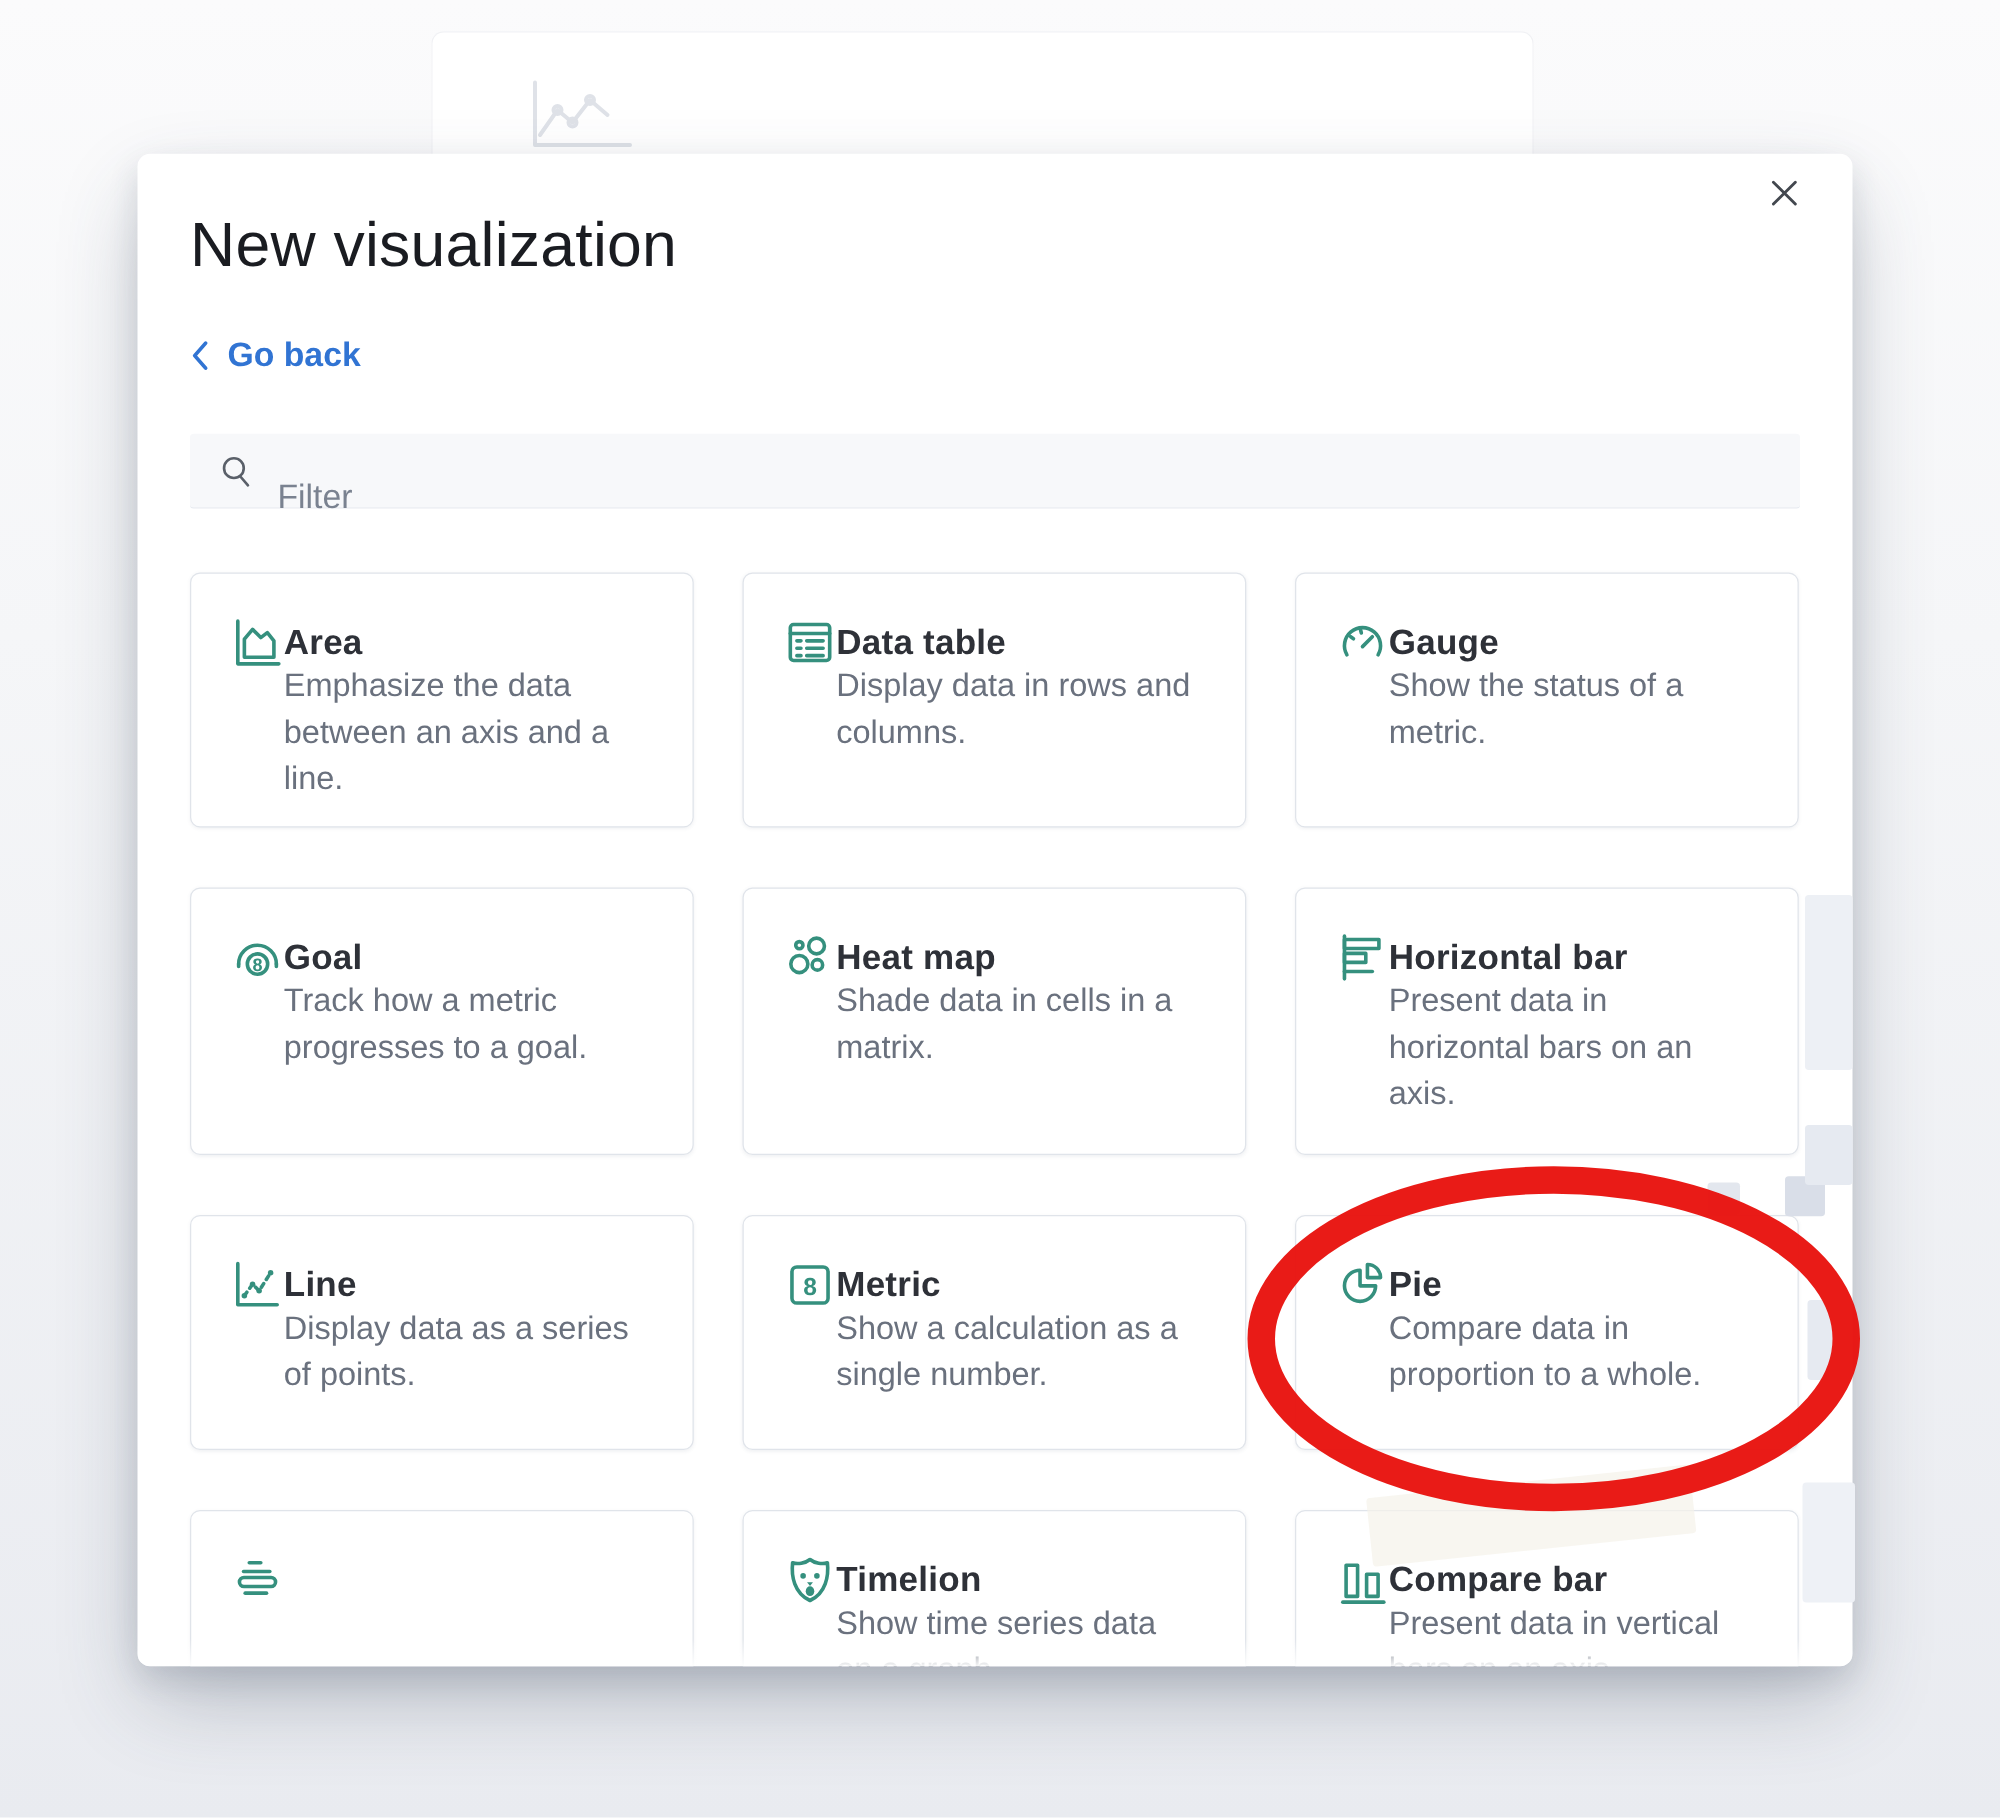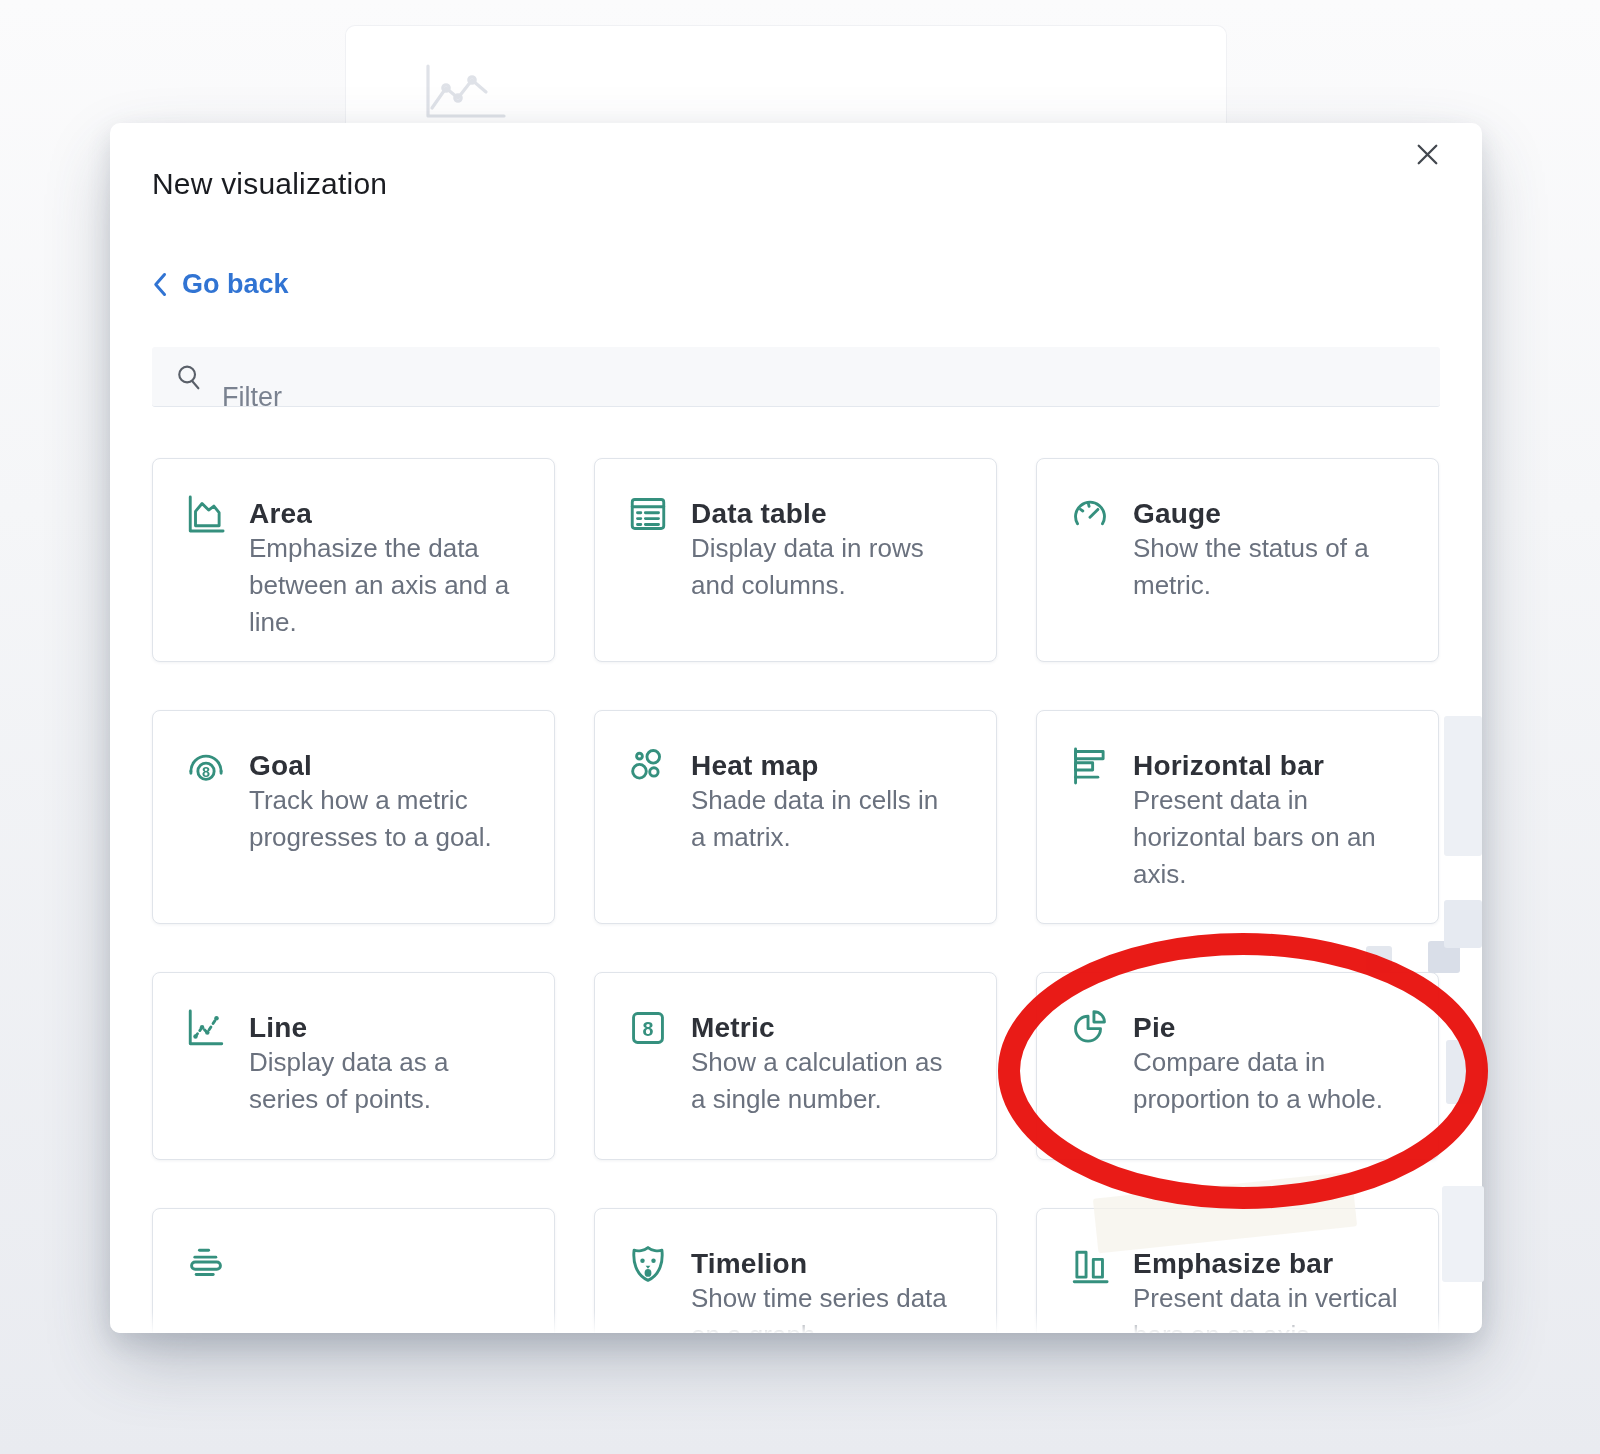--- a/index.html
+++ b/index.html
@@ -29,21 +29,21 @@
     background:#fff;border-radius:10px;z-index:10;overflow:hidden;
     box-shadow:0 30px 70px -8px rgba(60,70,90,.32),0 10px 24px rgba(60,70,90,.14);
   }
   .close-btn{
     position:absolute;top:14px;right:38px;width:34px;height:34px;
     background:none;border:none;cursor:pointer;padding:0;z-index:5;
     display:flex;align-items:center;justify-content:center;
   }
   .modal-title{
     position:absolute;left:42px;top:44px;margin:0;
-    font-size:30px;font-weight:400;color:#1a1c21;letter-spacing:.2px;
+    font-size:50px;font-weight:400;color:#1a1c21;letter-spacing:.2px;
   }
   .go-back{
     position:absolute;left:42px;top:146px;display:flex;align-items:center;gap:15px;
     color:#3174d3;font-size:27px;font-weight:600;text-decoration:none;cursor:pointer;
   }
   .filter-field{
     position:absolute;left:42px;top:224px;width:1288px;height:60px;
     background:#f7f8fa;border-radius:3px;border-bottom:1px solid #e4e8ee;
     display:flex;align-items:center;gap:16px;padding:0 0 0 22px;box-sizing:border-box;
   }
@@ -55,21 +55,21 @@
   
   .grid{
     position:absolute;left:42px;top:335px;width:1288px;
     display:grid;grid-template-columns:repeat(3,403px);column-gap:39px;
     grid-template-rows:204px 214px 188px 230px;row-gap:48px;
   }
   .card{
     background:#fff;border:1px solid #e0e4ea;border-radius:8px;
     box-shadow:0 1px 3px rgba(80,90,110,.08);
     box-sizing:border-box;padding:34px 40px 0 32px;
-    display:flex;align-items:flex-start;gap:22px;cursor:pointer;
+    display:flex;align-items:flex-start;cursor:pointer;
   }
   .card-icon{flex:0 0 42px;}
   .card-icon svg{width:42px;height:42px;display:block;}
   .card-icon svg *{stroke:#35907e;fill:none;stroke-width:2.2;stroke-linecap:round;stroke-linejoin:round;}
   .card-icon svg .fill{fill:#35907e;stroke:none;}
   .card-icon svg .glyph{fill:#35907e;stroke:none;font-family:"Liberation Sans",sans-serif;font-weight:700;}
   .card-title{font-size:28px;font-weight:700;color:#2e3138;margin-top:5px;letter-spacing:.2px;}
   .card-desc{font-size:26px;color:#6a717e;line-height:37px;}
   .bottom-fade{
     position:absolute;left:0;right:0;bottom:0;height:22px;z-index:4;
@@ -288,21 +288,21 @@
 
   <div class="card">
     <span class="card-icon">
           <svg viewBox="0 0 32 32">
     <rect x="6" y="7" width="7" height="19"></rect>
     <rect x="18.5" y="12.5" width="7" height="13.5"></rect>
     <path d="M4 29.5h25"></path>
   </svg>
         </span>
     <div class="card-text">
-      <div class="card-title">Emphasize bar</div>
+      <div class="card-title">Compare bar</div>
       <div class="card-desc">Present data in vertical bars on an axis.</div>
     </div>
   </div>
 </div>
 
   <div class="bottom-fade"></div>
 </div>
 
 <svg class="annotation-layer" viewBox="0 0 1600 1454">
   <ellipse cx="1243" cy="1071" rx="234" ry="127" fill="none" stroke="#e8120e" stroke-width="22" opacity="0.96"></ellipse>

